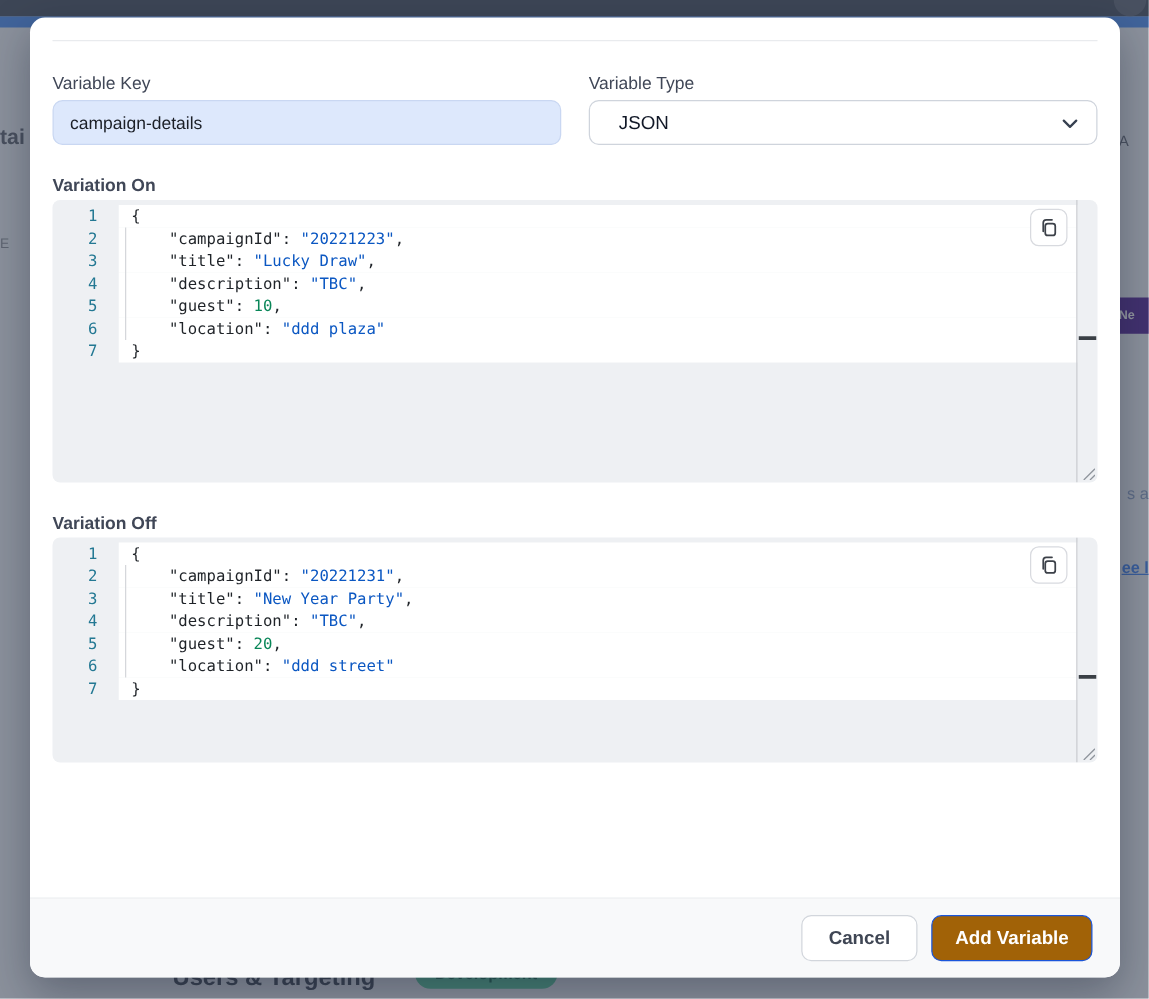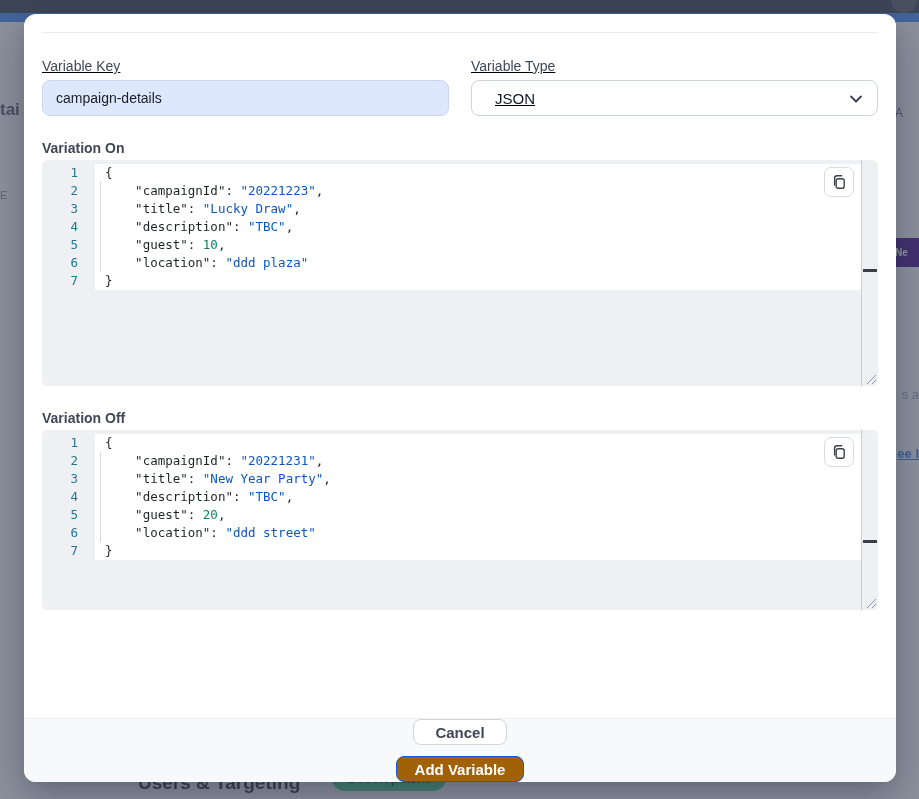--- a/index.html
+++ b/index.html
@@ -27,21 +27,21 @@
   .bg-overlay{position:absolute;inset:0;background:rgba(58,65,80,0.55);}
   
   .modal{
     position:absolute;left:24px;top:14px;width:872px;height:768px;
     background:#fff;border-radius:12px;overflow:hidden;
     box-shadow:0 12px 34px rgba(15,23,42,.35);
   }
   .modal-inner{padding:0 18px;}
   .modal-title{margin:46px 0 0;font-size:19px;font-weight:700;color:#111827;}
   .divider{margin:18px 0 0;border:none;border-top:1px solid #e9ebee;height:0;}
-  .fields-row{display:flex;gap:22px;margin-top:25px;text-decoration:underline;}
+  .fields-row{display:flex;gap:22px;margin-top:25px;}
   .field{flex:1;min-width:0;}
   .field-label,.section-label{display:block;font-size:14px;font-weight:500;color:#404757;}
   .text-input{
     margin-top:6px;width:100%;box-sizing:border-box;height:36px;
     background:#dde8fc;border:1px solid #c9d7f2;border-radius:8px;
     padding:0 13px;font-size:14px;color:#1b1f27;font-family:"Liberation Sans",sans-serif;outline:none;
   }
   .select-box{
     margin-top:6px;position:relative;height:36px;box-sizing:border-box;
     background:#fff;border:1px solid #cfd4dc;border-radius:8px;
@@ -71,21 +71,21 @@
     display:flex;align-items:center;justify-content:center;cursor:pointer;padding:0;
   }
   .vscroll-line{position:absolute;top:0;bottom:0;right:16px;width:1px;background:#caccd1;}
   .scroll-dash{position:absolute;right:1px;width:14px;height:3px;background:#3a3f45;}
   .dash-on{top:109px;}
   .dash-off{top:110px;}
   .resize-grip{position:absolute;right:2px;bottom:2px;width:11px;height:11px;}
   
   .modal-footer{
     position:absolute;left:0;right:0;bottom:0;height:64px;background:#f8f9fa;border-top:1px solid #eef0f2;
-    display:flex;align-items:center;justify-content:flex-end;padding:0 22px;box-sizing:border-box;gap:11px;flex-direction:column;
+    display:flex;align-items:center;justify-content:flex-end;padding:0 22px;box-sizing:border-box;gap:11px;
   }
   .btn{height:37px;border-radius:8px;font-size:15px;font-weight:600;cursor:pointer;
     font-family:"Liberation Sans",sans-serif;}
   .btn-cancel{background:#fff;border:1px solid #d2d6dc;color:#3f4654;padding:0 21px;}
   .btn-primary{background:#a16207;border:1px solid #1a56db;color:#fff;padding:0 18px;}
 </style>
 </head>
 <body>
 
 <div class="bg-page">

